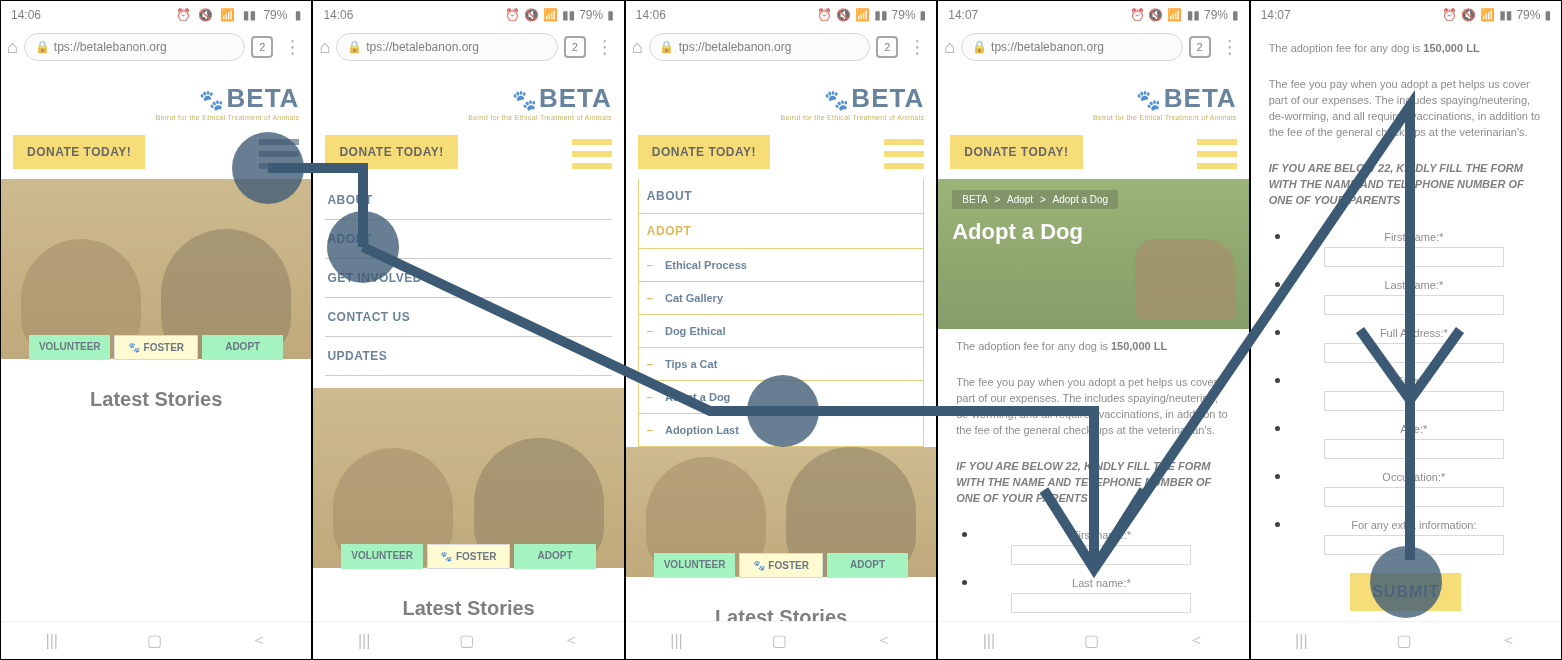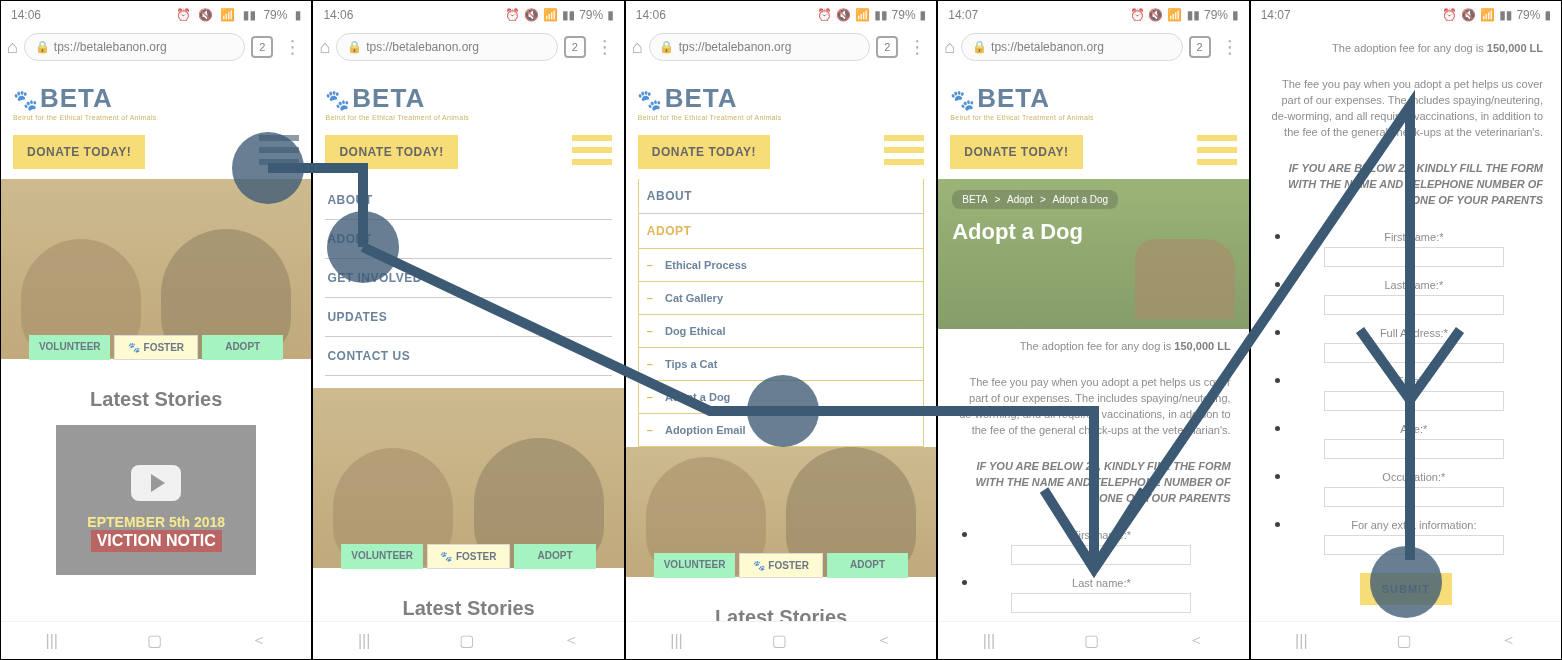--- a/index.html
+++ b/index.html
@@ -14,26 +14,26 @@
 
   
   .urlbar { display:flex; align-items:center; height:36px; padding:0 6px; gap:6px; }
   .urlfield { flex:1; display:flex; align-items:center; border:1px solid #ccc; border-radius:16px; height:28px; padding:0 10px; font-size:12px; color:#555; background:#fafafa; }
   .lock { color:#3a9d3a; margin-right:4px; font-size:12px; }
   .tabcount { width:22px; height:22px; border:2px solid #888; border-radius:4px; display:flex; align-items:center; justify-content:center; font-size:11px; color:#555; }
   .more { font-size:18px; color:#888; padding:0 4px; }
 
   
   .content { padding:10px 12px; }
-  .logo { text-align:left; margin:8px 0; }
+  .logo { text-align:right; margin:8px 0; }
   .logoword { font-size:26px; font-weight:900; color:#365a7d; letter-spacing:1px; }
   .paw { color:#e9c847; font-size:20px; margin-right:2px; }
   .logosub { font-size:7px; color:#b89a2e; letter-spacing:0.3px; }
 
-  .donate-row { display:flex; align-items:flex-start; justify-content:space-between; margin:14px 0 10px; }
+  .donate-row { display:flex; align-items:flex-end; justify-content:space-between; margin:14px 0 10px; }
   .donate-btn { background:#f4d24a; color:#333; font-weight:800; font-size:12px; padding:10px 14px; letter-spacing:0.5px; }
   .hamburger { width:40px; height:30px; display:flex; flex-direction:column; justify-content:space-between; }
   .hamburger span { display:block; height:6px; background:#f4d24a; }
   .hamburger.grey span { background:#6b7c8c; }
 
   .hero { height:180px; background:linear-gradient(#bca46a,#ab8d50); position:relative; margin:0 -12px; }
   .dog-silhouette { position:absolute; bottom:0; left:20px; width:120px; height:120px; background:#8b6a3a; border-radius:60px 60px 40px 40px; opacity:0.6; }
   .dog-silhouette2 { position:absolute; bottom:0; right:20px; width:130px; height:130px; background:#6e5a31; border-radius:65px 65px 40px 40px; opacity:0.6; }
 
   .tripill { display:flex; justify-content:center; gap:4px; margin-top:-20px; padding:0 16px; }
@@ -56,35 +56,35 @@
   .submenu { border:1px solid #d8c056; }
   .submenu-head { padding:10px 8px; font-size:12px; font-weight:800; letter-spacing:0.5px; }
   .submenu-head.grey { color:#3a5a7a; border-bottom:1px solid #bbb; }
   .submenu-head.gold { color:#d8a020; border-bottom:1px solid #d8c056; }
   .submenu-row { display:flex; align-items:center; padding:10px 8px; border-bottom:1px solid #d8c056; font-size:11px; color:#3a5a7a; font-weight:600; }
   .submenu-row:last-child { border-bottom:none; }
   .dash { color:#d8a020; margin-right:12px; font-weight:900; }
 
   
   .hero4 { height:150px; background:linear-gradient(#7a9b4a,#5d7d37); position:relative; margin:0 -12px; padding:10px 14px; color:#fff; }
-  .crumbs { font-size:10px; background:rgba(0,0,0,0.25); padding:4px 8px; display:inline-block; border-radius:8px; }
+  .crumbs { font-size:10px; background:rgba(0,0,0,0.25); padding:4px 8px; display:inline-block; border-radius:2px; }
   .crumbs span { margin:0 2px; }
   .hero4-title { font-size:22px; font-weight:800; margin-top:10px; }
   .dog4 { position:absolute; right:14px; bottom:10px; width:100px; height:80px; background:#8a6a3a; border-radius:20px 30px 4px 4px; opacity:0.7; }
 
-  .para { font-size:11px; color:#666; text-align:right; padding:10px 6px; line-height:1.45; }
+  .para { font-size:11px; color:#666; text-align:left; padding:10px 6px; line-height:1.45; }
   .para .bold { font-weight:800; color:#555; }
   .para.italic { font-style:italic; font-weight:600; color:#555; }
 
   .form-list { list-style:disc; padding:0 12px 0 28px; }
   .form-list li { margin:8px 0; }
   .form-label { font-size:11px; color:#666; text-align:center; margin-bottom:4px; }
   .form-input { width:100%; max-width:180px; margin:0 auto; display:block; height:20px; border:1px solid #ccc; background:#fff; }
 
-  .submit-btn { display:block; margin:18px auto 60px; background:#f4d24a; color:#5a6a7a; font-weight:800; font-size:11px; padding:10px 22px; border:none; letter-spacing:1px; }
+  .submit-btn { display:block; margin:18px auto 60px; background:#f4d24a; color:#5a6a7a; font-weight:800; font-size:16px; padding:10px 22px; border:none; letter-spacing:1px; }
 
   
   .overlay { position:absolute; top:0; left:0; pointer-events:none; }
   .ann-circle { fill:#3c5a74; opacity:0.78; }
   .ann-line { stroke:#3c5a74; stroke-width:10; stroke-linecap:butt; fill:none; }
   .arrowhead { fill:none; stroke:#3c5a74; stroke-width:10; }
 </style>
 </head>
 <body>
 
@@ -130,25 +130,20 @@
       <div class="hero">
         <div class="dog-silhouette"></div>
           <div class="dog-silhouette2"></div>
       </div>
       <div class="tripill" style="position:relative;top:-4px;">
         <div class="pill yellow">VOLUNTEER</div>
         <div class="pill white"><span>🐾</span> <span>FOSTER</span></div>
         <div class="pill yellow">ADOPT</div>
       </div>
       <div class="section-title">Latest Stories</div>
-      <div class="story-card">
-        <div class="play-btn"></div>
-        <div style="margin-top:66px;">EPTEMBER 5th 2018</div>
-        <div style="background:#a53030;color:#fff;padding:2px 6px;font-size:16px;">VICTION NOTIC</div>
-      </div>
     </div>
 
     <div class="androidnav">
       <span>|||</span>
       <span>▢</span>
       <span>＜</span>
     </div>
   </div>
 
   <div class="panel">
@@ -182,22 +177,22 @@
         <div class="hamburger">
             <span></span>
             <span></span>
             <span></span>
           </div>
       </div>
       <div class="menu">
         <div class="menu-item">ABOUT</div>
         <div class="menu-item">ADOPT</div>
         <div class="menu-item">GET INVOLVED</div>
+        <div class="menu-item">CONTACT US</div>
         <div class="menu-item">UPDATES</div>
-        <div class="menu-item">CONTACT US</div>
       </div>
       <div class="hero">
           <div class="dog-silhouette"></div>
           <div class="dog-silhouette2"></div>
         </div>
       <div class="tripill" style="position:relative;top:-4px;">
         <div class="pill yellow">VOLUNTEER</div>
         <div class="pill white"><span>🐾</span> <span>FOSTER</span></div>
         <div class="pill yellow">ADOPT</div>
       </div>
@@ -260,21 +255,21 @@
         <div class="submenu-row">
             <span class="dash">–</span>
             <span>Tips a Cat</span>
           </div>
         <div class="submenu-row">
             <span class="dash">–</span>
             <span>Adopt a Dog</span>
           </div>
         <div class="submenu-row">
             <span class="dash">–</span>
-            <span>Adoption Email</span>
+            <span>Adoption Last</span>
           </div>
       </div>
       <div class="hero" style="height:130px;">
           <div class="dog-silhouette"></div>
           <div class="dog-silhouette2"></div>
         </div>
       <div class="tripill" style="position:relative;top:-4px;">
         <div class="pill yellow">VOLUNTEER</div>
         <div class="pill white"><span>🐾</span> <span>FOSTER</span></div>
         <div class="pill yellow">ADOPT</div>

